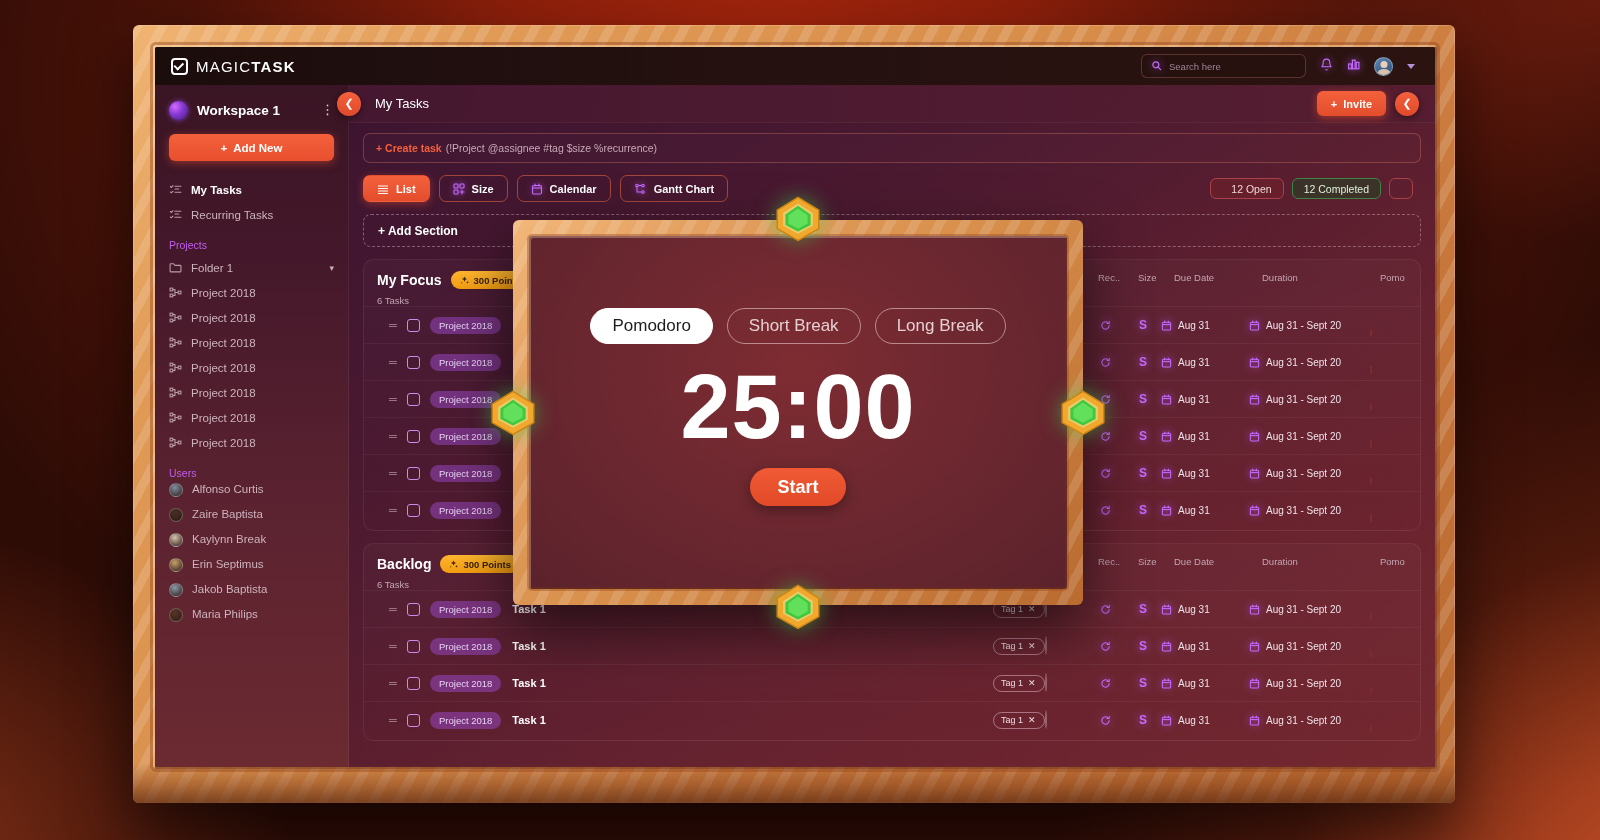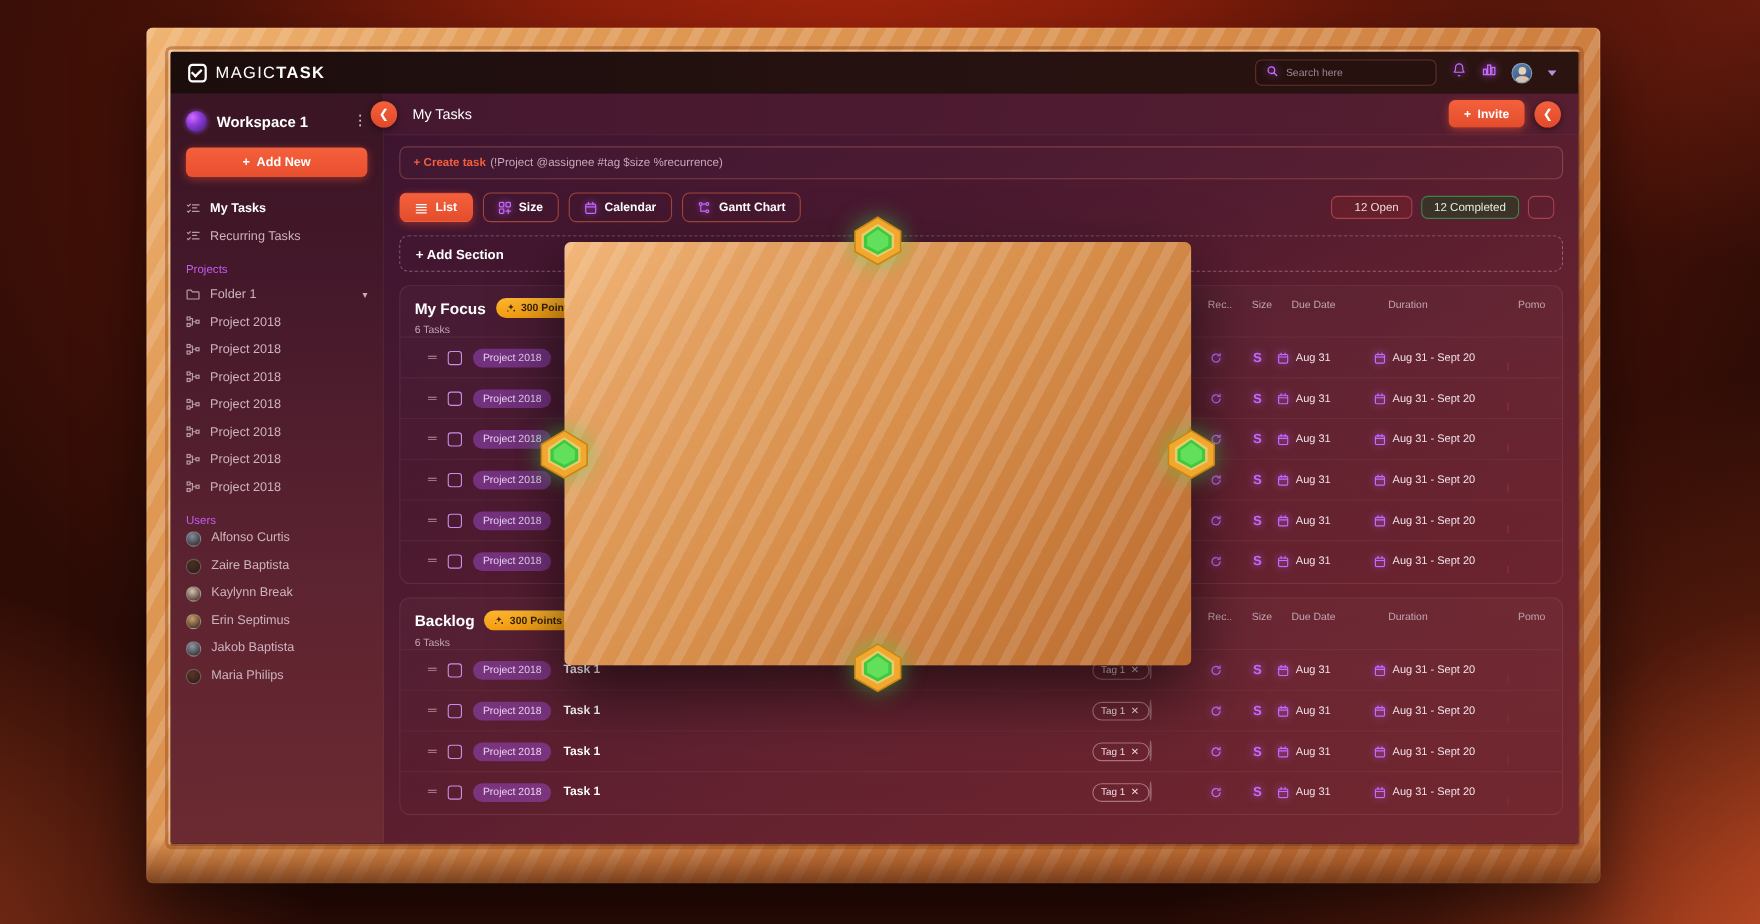--- a/index.html
+++ b/index.html
@@ -950,20 +950,29 @@
                 </div>
               </div>
             </div>
         </div>
       </div>
     </div>
   </div>
 
   <div class="modal-wrap">
     <div class="modal-frame"></div>
+    <div class="modal-inner">
+      <div class="modes">
+        <div class="mode active">Pomodoro</div>
+        <div class="mode">Short Break</div>
+        <div class="mode">Long Break</div>
+      </div>
+      <div class="timer">25:00</div>
+      <div class="startbtn">Start</div>
+    </div>
 
     <svg class="gem top" viewBox="0 0 64 62">
       <polygon points="32,2 60,19 60,44 32,60 4,44 4,19" fill="#f0a92e"></polygon>
       <polygon points="32,2 60,19 60,44 32,60 4,44 4,19" fill="none" stroke="#cf8314" stroke-width="2"></polygon>
       <polygon points="32,10 52,23 52,40 32,51 12,40 12,23" fill="#e9cc6c"></polygon>
       <polygon points="32,13 49,25 49,39 32,48 15,39 15,25" fill="#3ec93f"></polygon>
       <polygon points="32,17 45,26 45,37 32,44 19,37 19,26" fill="#62e05c"></polygon>
     </svg>
     <svg class="gem bottom" viewBox="0 0 64 62">
       <polygon points="32,2 60,19 60,44 32,60 4,44 4,19" fill="#f0a92e"></polygon>

